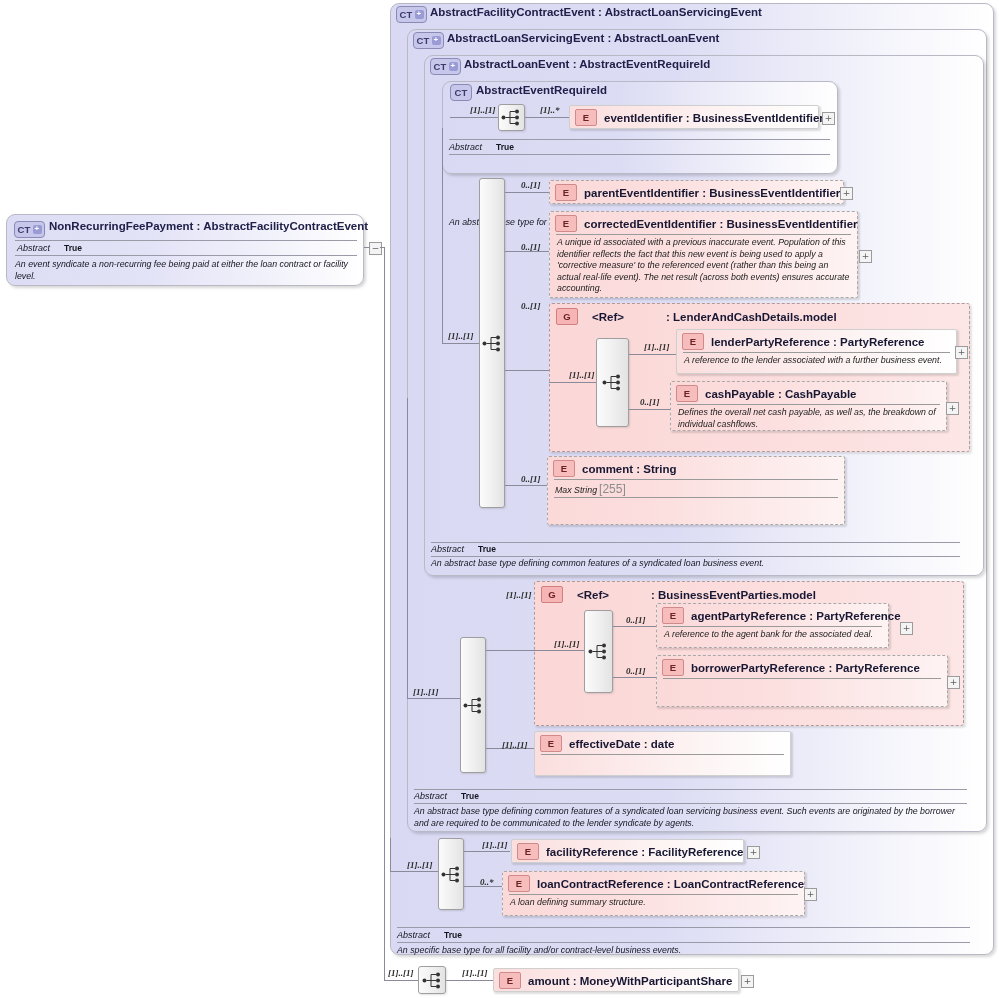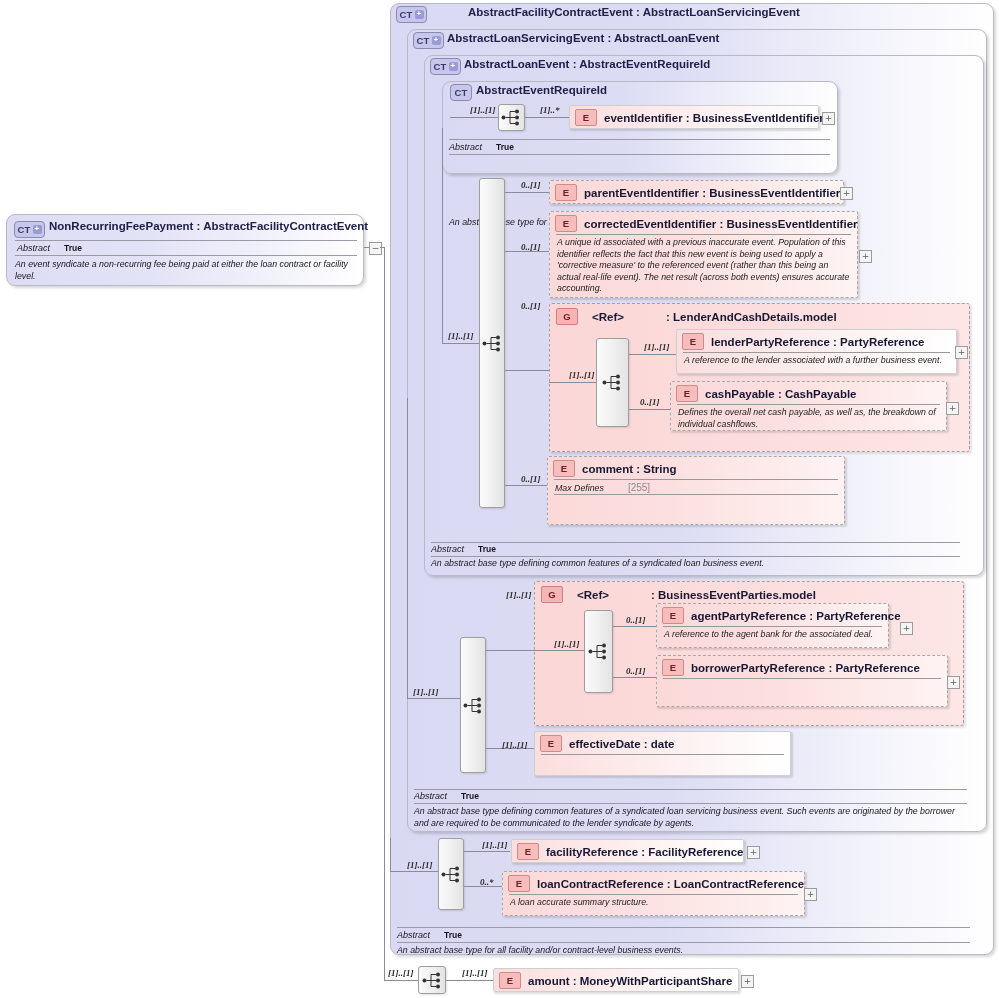--- a/index.html
+++ b/index.html
@@ -77,21 +77,21 @@
   }
   .el-annot{
     font-size:8.8px;font-style:italic;color:#1b1b1b;
     padding:2px 7px 3px 7px;line-height:11.5px;
   }
   .el-facet{
     font-size:8.8px;color:#1b1b1b;
     padding:2px 7px 1px 7px;
     font-style:italic;
   }
-  .el-facet .fv{font-style:normal;color:#8c8c8c;margin-left:24px;font-size:10px;}
+  .el-facet .fv{font-style:normal;color:#8c8c8c;margin-left:2px;font-size:12px;}
 
   
   .expander{
     position:absolute;
     width:11px;height:11px;
     border:1px solid #9b9b9b;
     background:#f4f4f4;
     display:flex;align-items:center;justify-content:center;
     font-size:9px;line-height:9px;color:#606060;
     font-family:"DejaVu Sans", sans-serif;
@@ -182,21 +182,21 @@
 </div>
 <div class="ln-h" style="left:380px;top:247px;width:4px;"></div>
 
 <div class="ln-v" style="left:384px;top:247px;height:733px;"></div>
 
 <div class="abs ct-box" style="left:390px;top:3px;width:604px;height:952px;"></div>
 <div class="ct-badge" style="left:396px;top:6px;">
   <span>CT</span>
     <span class="plus">+</span>
 </div>
-<div class="ct-title" style="left:430px;top:6px;margin-left:38px;">AbstractFacilityContractEvent : AbstractLoanServicingEvent</div>
+<div class="ct-title" style="left:430px;top:6px;">AbstractFacilityContractEvent : AbstractLoanServicingEvent</div>
 
 <div class="abs ct-box" style="left:407px;top:29px;width:580px;height:803px;"></div>
 <div class="ct-badge" style="left:413px;top:32px;">
   <span>CT</span>
     <span class="plus">+</span>
 </div>
 <div class="ct-title" style="left:447px;top:32px;">AbstractLoanServicingEvent : AbstractLoanEvent</div>
 
 <div class="abs ct-box" style="left:424px;top:55px;width:560px;height:521px;"></div>
 <div class="ct-badge" style="left:430px;top:58px;">
@@ -347,21 +347,21 @@
 
 <div class="ln-h" style="left:505px;top:485px;width:44px;"></div>
 <div class="card" style="left:521px;top:474px;">0..[1]</div>
 <div class="abs el-box opt" style="left:547px;top:456px;width:298px;height:69px;">
   <div class="el-head">
     <div class="el-badge">E</div>
     <div class="el-name">comment : String</div>
   </div>
   <div class="el-sep"></div>
   <div class="el-facet">
-    <span>Max Defines</span><span class="fv">[255]</span>
+    <span>Max String</span><span class="fv">[255]</span>
   </div>
   <div class="el-sep"></div>
 </div>
 
 <div class="foot-line" style="left:431px;top:542px;width:529px;"></div>
 <div class="foot-abs" style="left:431px;top:544px;">
   <span>Abstract</span><span class="val">True</span>
 </div>
 <div class="foot-line" style="left:431px;top:556px;width:529px;"></div>
 <div class="foot-doc" style="left:431px;top:558px;width:529px;">An abstract base type defining common features of a syndicated loan business event.</div>
@@ -484,32 +484,32 @@
 </div>
 
 <div class="ln-h" style="left:464px;top:886px;width:38px;"></div>
 <div class="card" style="left:480px;top:877px;">0..*</div>
 <div class="abs el-box opt" style="left:502px;top:871px;width:303px;height:45px;">
   <div class="el-head">
     <div class="el-badge">E</div>
     <div class="el-name">loanContractReference : LoanContractReference</div>
   </div>
   <div class="el-sep"></div>
-  <div class="el-annot">A loan accurate summary structure.</div>
+  <div class="el-annot">A loan defining summary structure.</div>
 </div>
 <div class="expander" style="left:804px;top:888px;">
   <span>+</span>
 </div>
 
 <div class="foot-line" style="left:397px;top:927px;width:573px;"></div>
 <div class="foot-abs" style="left:397px;top:930px;">
   <span>Abstract</span><span class="val">True</span>
 </div>
 <div class="foot-line" style="left:397px;top:942px;width:573px;"></div>
-<div class="foot-doc" style="left:397px;top:945px;width:573px;">An abstract base type for all facility and/or contract-level business events.</div>
+<div class="foot-doc" style="left:397px;top:945px;width:573px;">An specific base type for all facility and/or contract-level business events.</div>
 
 <div class="ln-h" style="left:384px;top:980px;width:34px;"></div>
 <div class="card" style="left:388px;top:968px;">[1]..[1]</div>
 <div class="abs seq" style="left:418px;top:966px;width:28px;height:28px;">
   <svg width="21" height="17" viewBox="0 0 21 17">
     <circle cx="2.5" cy="8.5" r="2" fill="#333"></circle>
     <line x1="4.5" y1="8.5" x2="9" y2="8.5" stroke="#333" stroke-width="1"></line>
     <line x1="9" y1="2.5" x2="9" y2="14.5" stroke="#333" stroke-width="1"></line>
     <line x1="9" y1="2.5" x2="14" y2="2.5" stroke="#333" stroke-width="1"></line>
     <line x1="9" y1="8.5" x2="14" y2="8.5" stroke="#333" stroke-width="1"></line>

